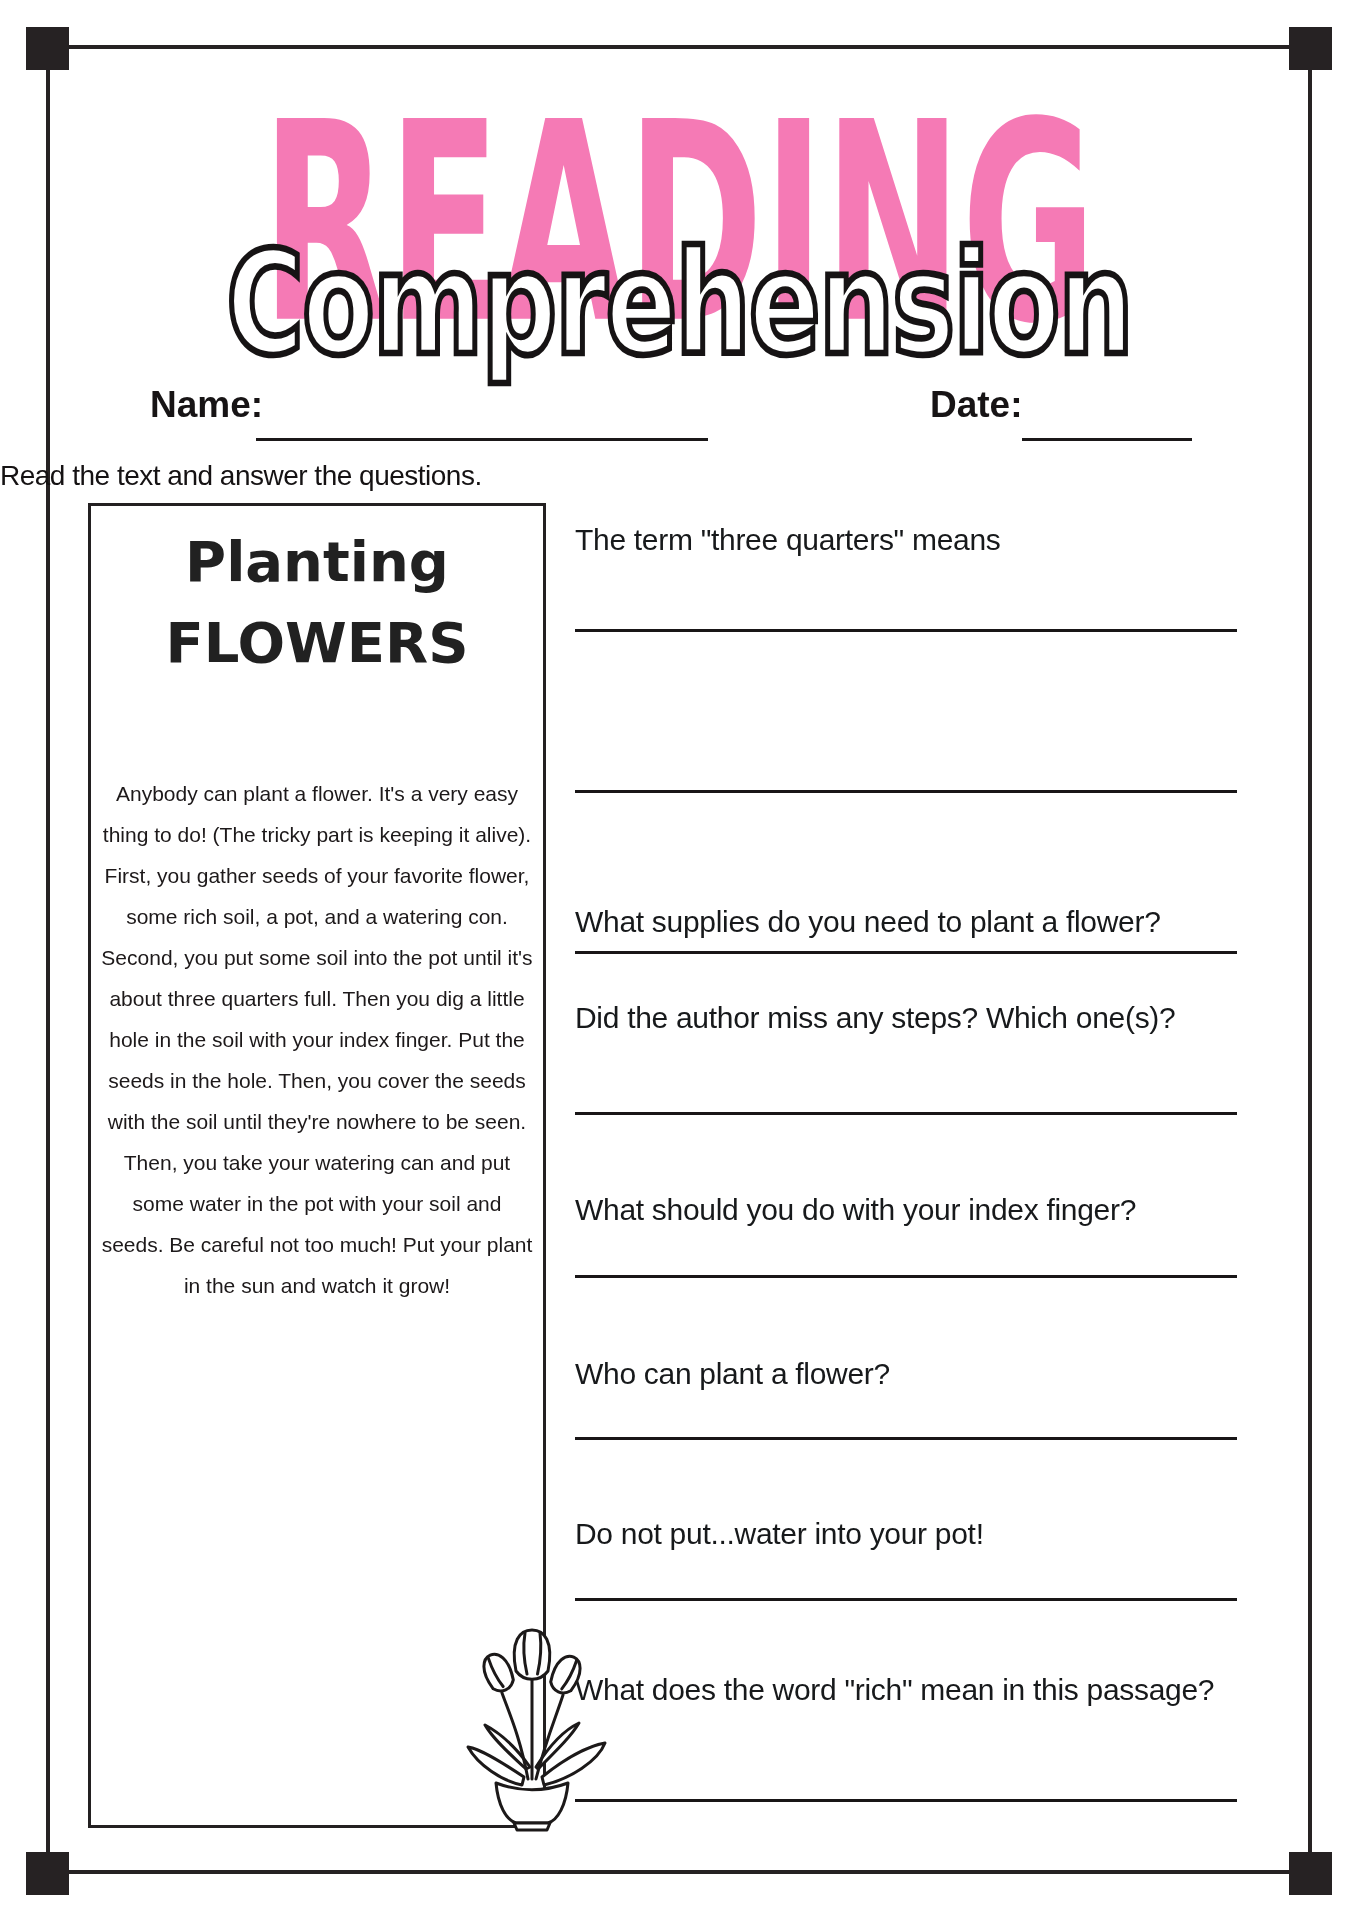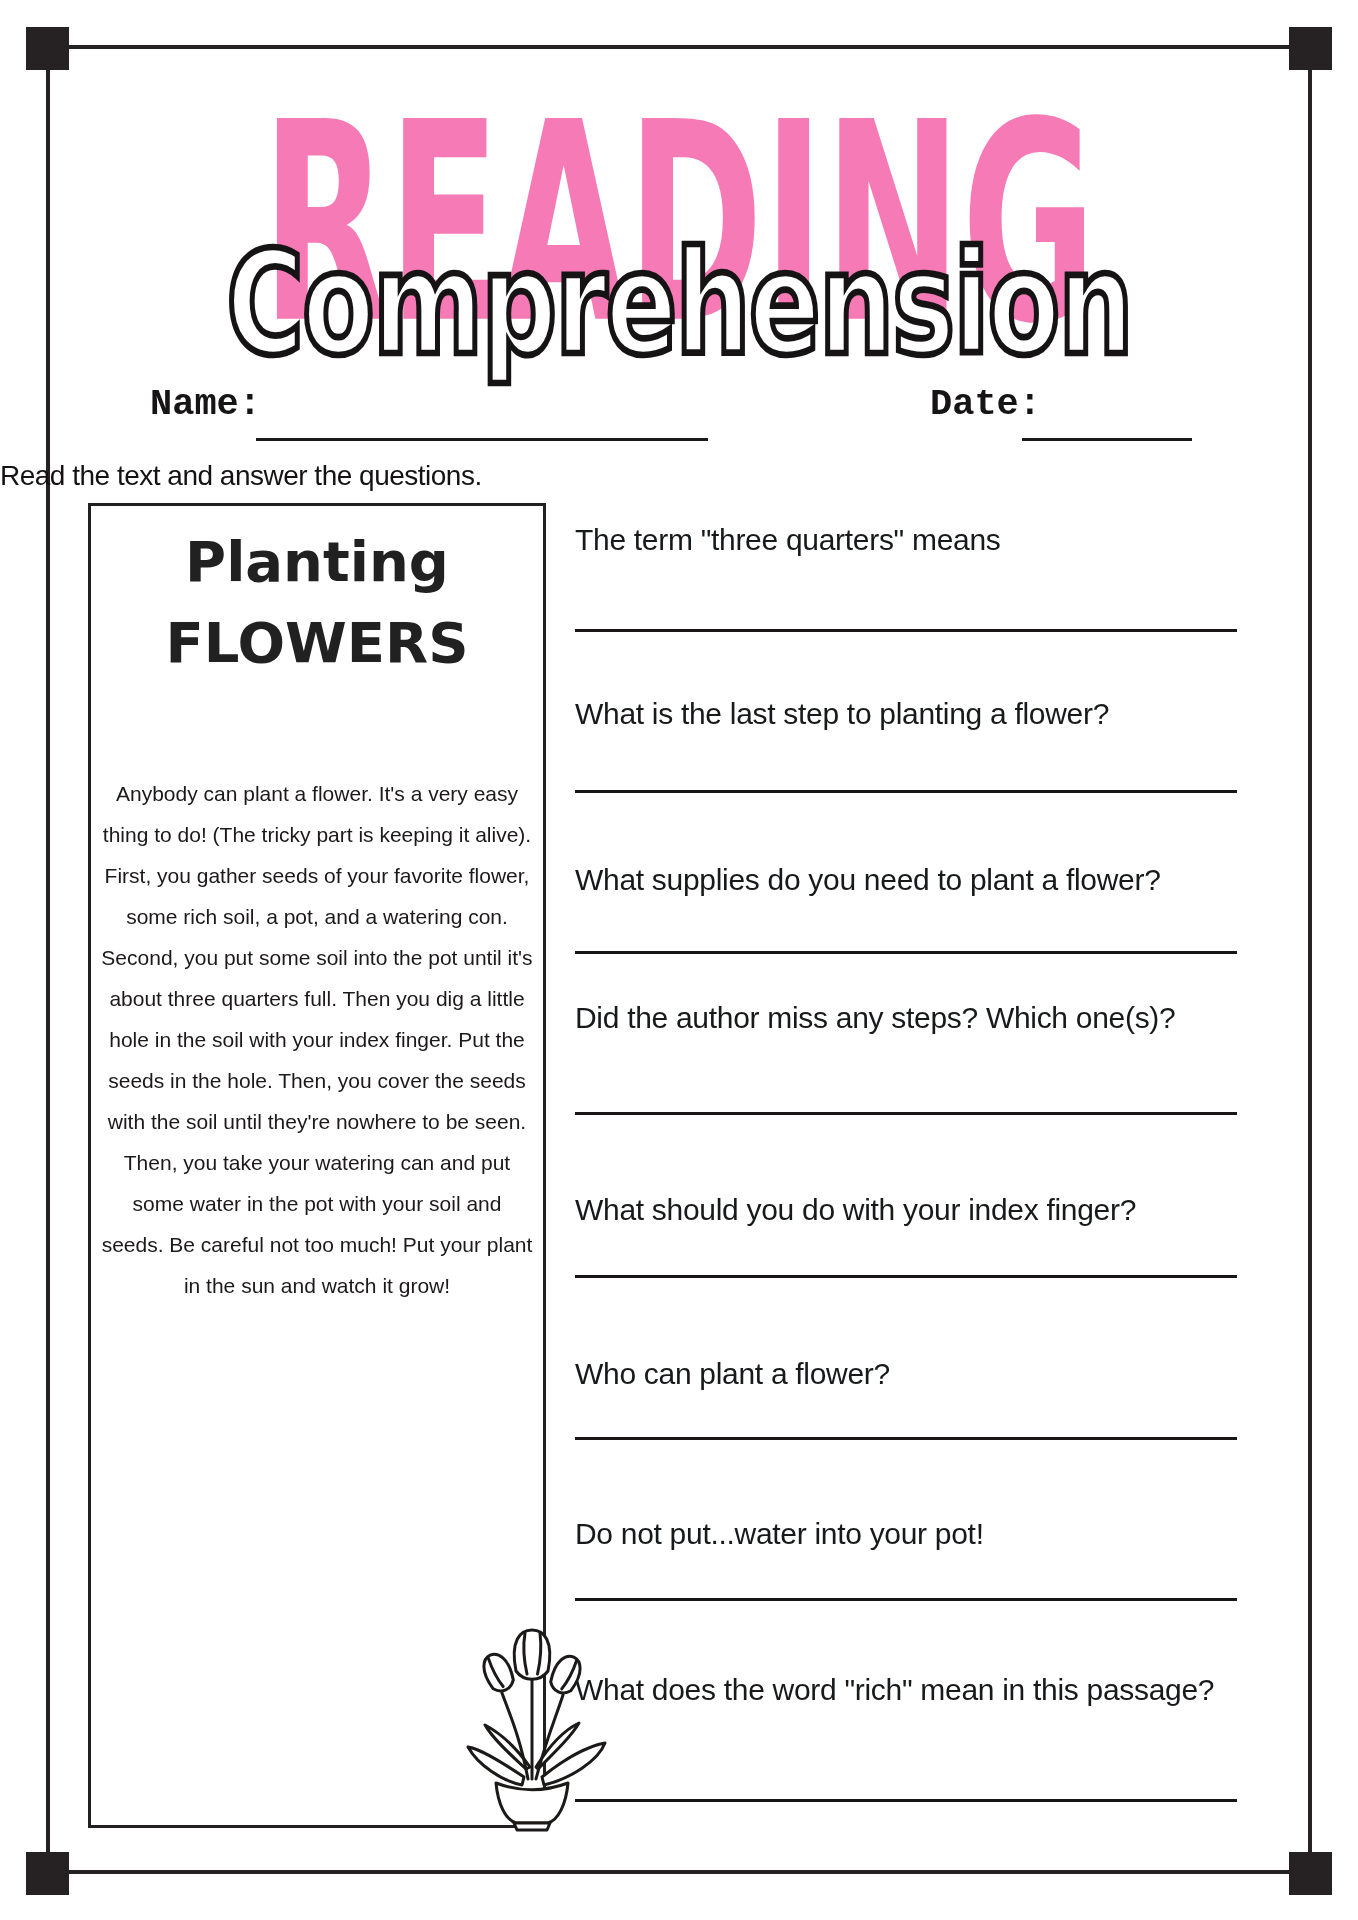--- a/index.html
+++ b/index.html
@@ -43,21 +43,21 @@
     font-family:"DejaVu Sans", sans-serif;font-weight:bold;
     font-size:106px;line-height:1;letter-spacing:-2px;
     color:#ffffff;
     -webkit-text-stroke:5px #161314;
     transform:scaleY(1.35);transform-origin:50% 0;
     z-index:3;white-space:nowrap;
   }
   
   .field-label{
     position:absolute;
-    font-family:Liberation Mono, monospace;font-weight:bold;
+    font-family:Liberation Sans, sans-serif;font-weight:bold;
     font-size:37px;line-height:1;color:#171415;
   }
   .field-label.name{left:150px;top:385px}
   .field-label.date{left:930px;top:385px}
   .write-line{position:absolute;height:0;border-bottom:3px solid #1b1819;}
   .write-line.name{left:256px;top:437px;width:452px}
   .write-line.date{left:1022px;top:437px;width:170px}
   
   .instruction{
     position:absolute;top:458px;left:0;width:100%;
@@ -79,21 +79,21 @@
     position:absolute;left:101px;top:772px;width:432px;
     text-align:center;
     font-size:21px;line-height:41px;color:#1d191a;
   }
   
   .question{
     position:absolute;left:575px;width:678px;
     font-size:30px;line-height:42px;color:#17191b;
     letter-spacing:-0.3px;
   }
-  .q0{top:518px}.q1{top:692px}.q2{top:858px}.q3{top:996px}
+  .q0{top:518px}.q1{top:692px}.q2{top:900px}.q3{top:996px}
   .q4{top:1188px}.q5{top:1352px}.q6{top:1512px}.q7{top:1668px}
   .answer-line{position:absolute;left:575px;width:662px;height:0;border-top:3px solid #191617;}
   .a0{top:628px}.a1{top:789px}.a2{top:950px}.a3{top:1111px}
   .a4{top:1274px}.a5{top:1436px}.a6{top:1597px}.a7{top:1798px}
   
   .tulip{position:absolute;left:452px;top:1626px;width:160px;height:205px;z-index:2;}
 </style>
 </head>
 <body>
 
@@ -148,21 +148,20 @@
     </g>
     <g>
       <path d="M44 156 C 46 178, 54 193, 64 196 L 96 196 C 106 193, 114 178, 116 156 C 92 165, 68 165, 44 156 Z"></path>
       <path d="M62 196 L 98 196 L 95 203 L 65 203 Z"></path>
     </g>
   </svg>
 
   <div class="question q0">The term "three quarters" means</div>
   <div class="answer-line a0"></div>
 
-  <div class="question q1">What is the last step to planting a flower?</div>
   <div class="answer-line a1"></div>
 
   <div class="question q2">What supplies do you need to plant a flower?</div>
   <div class="answer-line a2"></div>
 
   <div class="question q3">Did the author miss any steps? Which one(s)?</div>
   <div class="answer-line a3"></div>
 
   <div class="question q4">What should you do with your index finger?</div>
   <div class="answer-line a4"></div>

